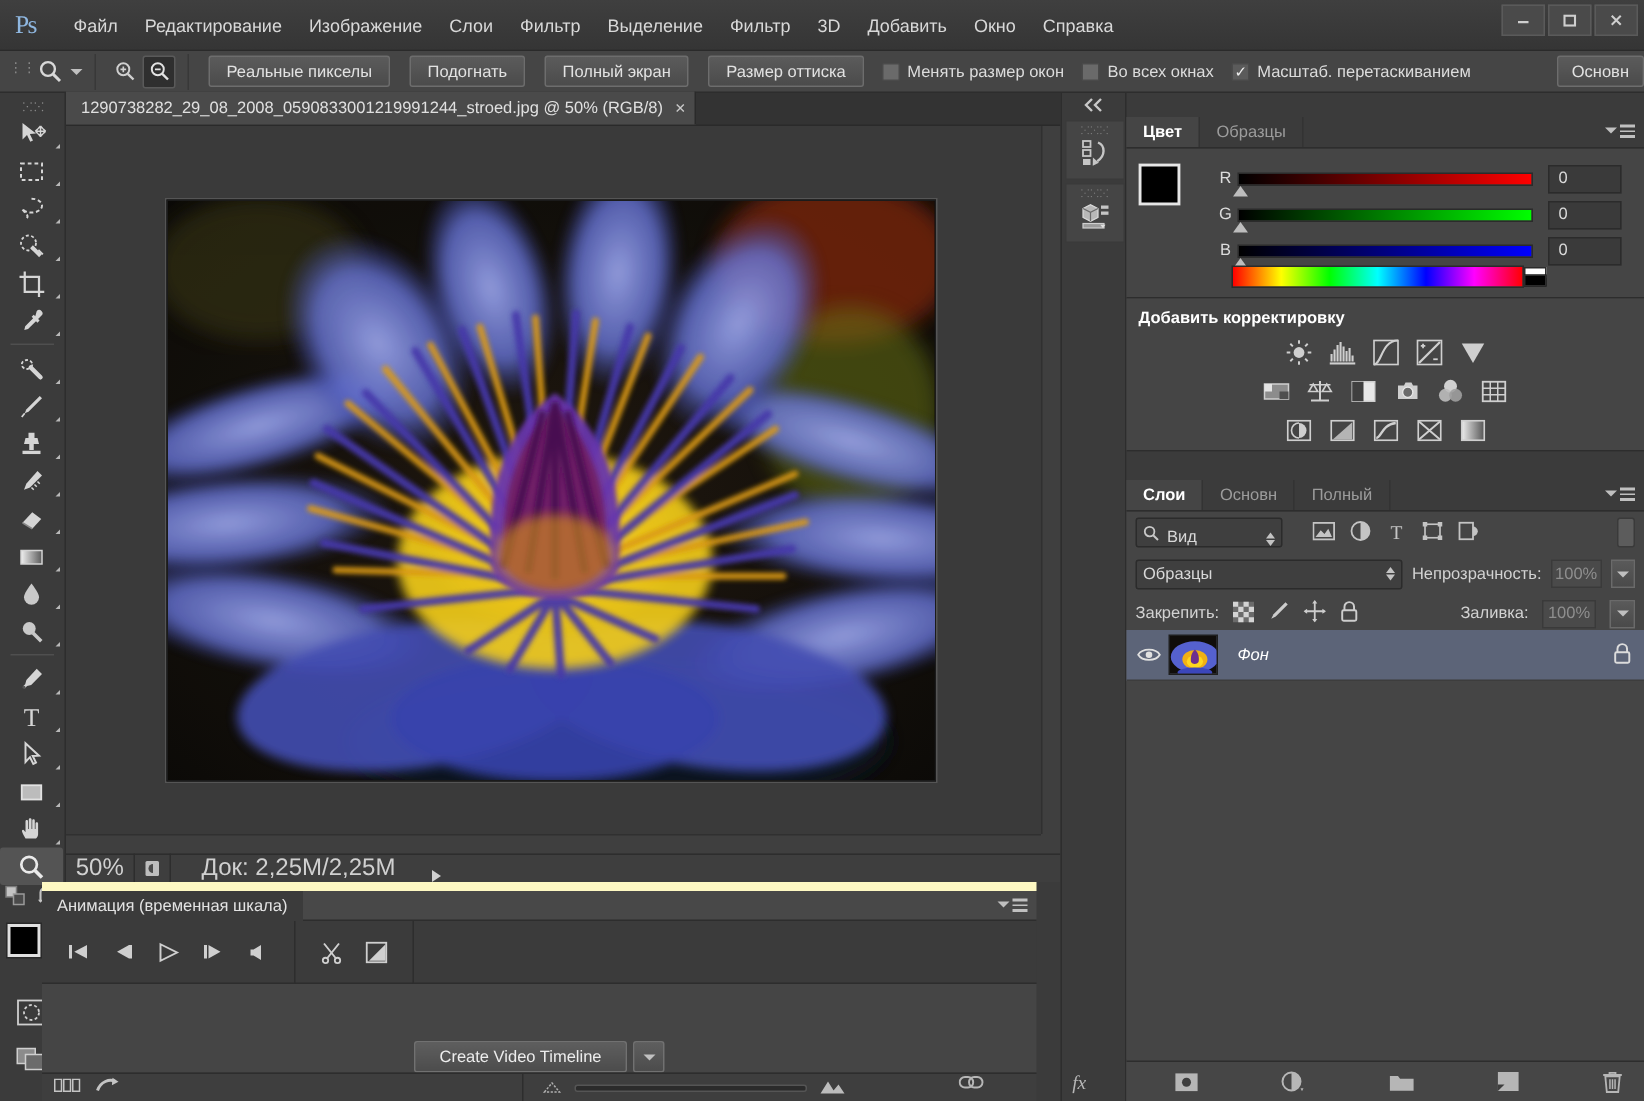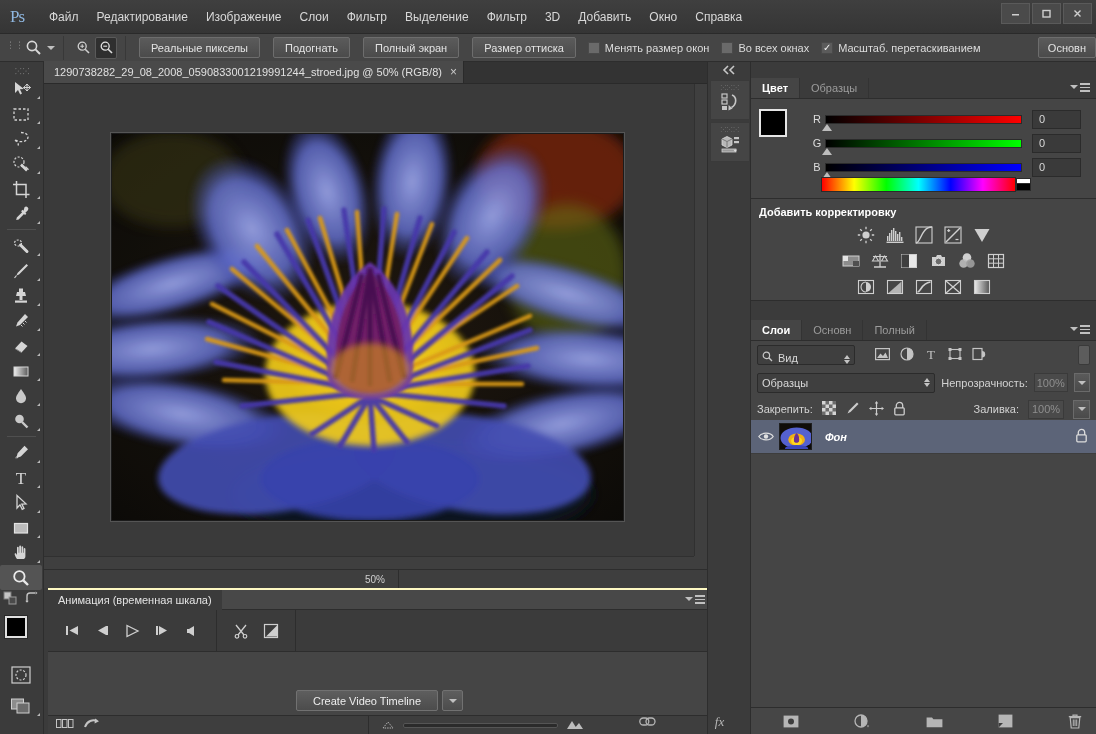--- a/index.html
+++ b/index.html
@@ -129,33 +129,33 @@
   }
   .scroll-h {
     position: absolute; left: 0; bottom: 0; height: 13px; right: 13px; background: #3f3f3f;
     border-top: 1px solid #303030;
   }
   .scroll-corner { position: absolute; right: 0; bottom: 0; width: 13px; height: 13px; background: #3f3f3f; }
 
   
   .statusbar {
     position: absolute; left: 44px; top: 569px; width: 663px; height: 19px;
-    background: #3e3e3e; border-top: 1px solid #2d2d2d; display: flex; align-items: center;
-    font-size: 10px; color: #d0d0d0; flex-direction: column;
+    background: #3e3e3e; border-top: 1px solid #2d2d2d; display: flex; align-items: flex-end;
+    font-size: 16px; color: #d0d0d0;
   }
   .st-zoom { width: 46px; text-align: center; border-right: 1px solid #2d2d2d; height: 19px; line-height:19px;}
   .st-icon { width: 24px; display: flex; align-items: center; justify-content: center; border-right: 1px solid #2d2d2d; height:19px;}
   .st-doc { width: 170px; text-align: center; height: 19px; line-height: 19px; }
   .st-arrow { width: 0; height: 0; border-top: 4px solid transparent; border-bottom: 4px solid transparent;
     border-left: 6px solid #d0d0d0; margin-left: 4px; }
 
   
   .animpanel {
-    position: absolute; left: 48px; top: 588px; width: 663px; height: 146px;
-    background: #3b3b3b; border-top: 2px solid #fef9c3;
+    position: absolute; left: 28px; top: 588px; width: 663px; height: 146px;
+    background: #3b3b3b; border-top: 6px solid #fef9c3;
   }
   .anim-header {
     height: 20px; background: #484848; border-bottom: 1px solid #2d2d2d;
     display: flex; align-items: center; padding-left: 8px; font-size: 11px; color: #e0e0e0;
   }
   .anim-tab-bg { position: absolute; left: 0; top: 0; height: 20px; background: #3b3b3b; padding: 0 10px;
     display: flex; align-items: center; font-size: 11px; color: #e3e3e3; }
   .panelmenu { position: absolute; right: 6px; top: 5px; display: flex; align-items: center; gap: 2px; }
   .pm-tri { width: 0; height: 0; border-left: 4px solid transparent; border-right: 4px solid transparent;
     border-top: 4px solid #c0c0c0; }
@@ -274,21 +274,21 @@
   }
   .lyr-lock { height: 26px; display: flex; align-items: center; padding: 0 6px; gap: 9px; }
   .lock-lbl { font-size: 11px; color: #d2d2d2; }
   .lyr-list { position: absolute; left: 0; top: 100px; right: 0; bottom: 28px; background: #454545; }
   .lyr-row {
     height: 34px; display: flex; align-items: center; background: #5c6478; border-bottom: 1px solid #3d3d3d;
     padding: 0 8px 0 4px;
   }
   .lyr-eye { width: 22px; display: flex; align-items: center; justify-content: center; }
   .lyr-thumb { width: 33px; height: 27px; border: 1px solid #1f1f1f; margin-left: 2px; overflow: hidden; position: relative;}
-  .lyr-name { margin-left: 13px; font-size: 11px; color: #fff; font-style: italic; font-weight: bold; }
+  .lyr-name { margin-left: 13px; font-size: 11px; color: #fff; font-style: italic; }
   .lyr-lockicon { margin-left: auto; }
   .lyr-footer {
     position: absolute; left: 0; right: 0; bottom: 0; height: 27px; background: #464646;
     border-top: 1px solid #2d2d2d; display: flex; align-items: center; justify-content: flex-end;
     gap: 15px; padding-right: 14px;
   }
   .lf-ico { width: 17px; height: 17px; display: flex; align-items: center; justify-content: flex-end; margin-left: 40px; }
   .panel-rightgrip { position: absolute; right: 3px; top: 84px; }
 </style>
 </head>

